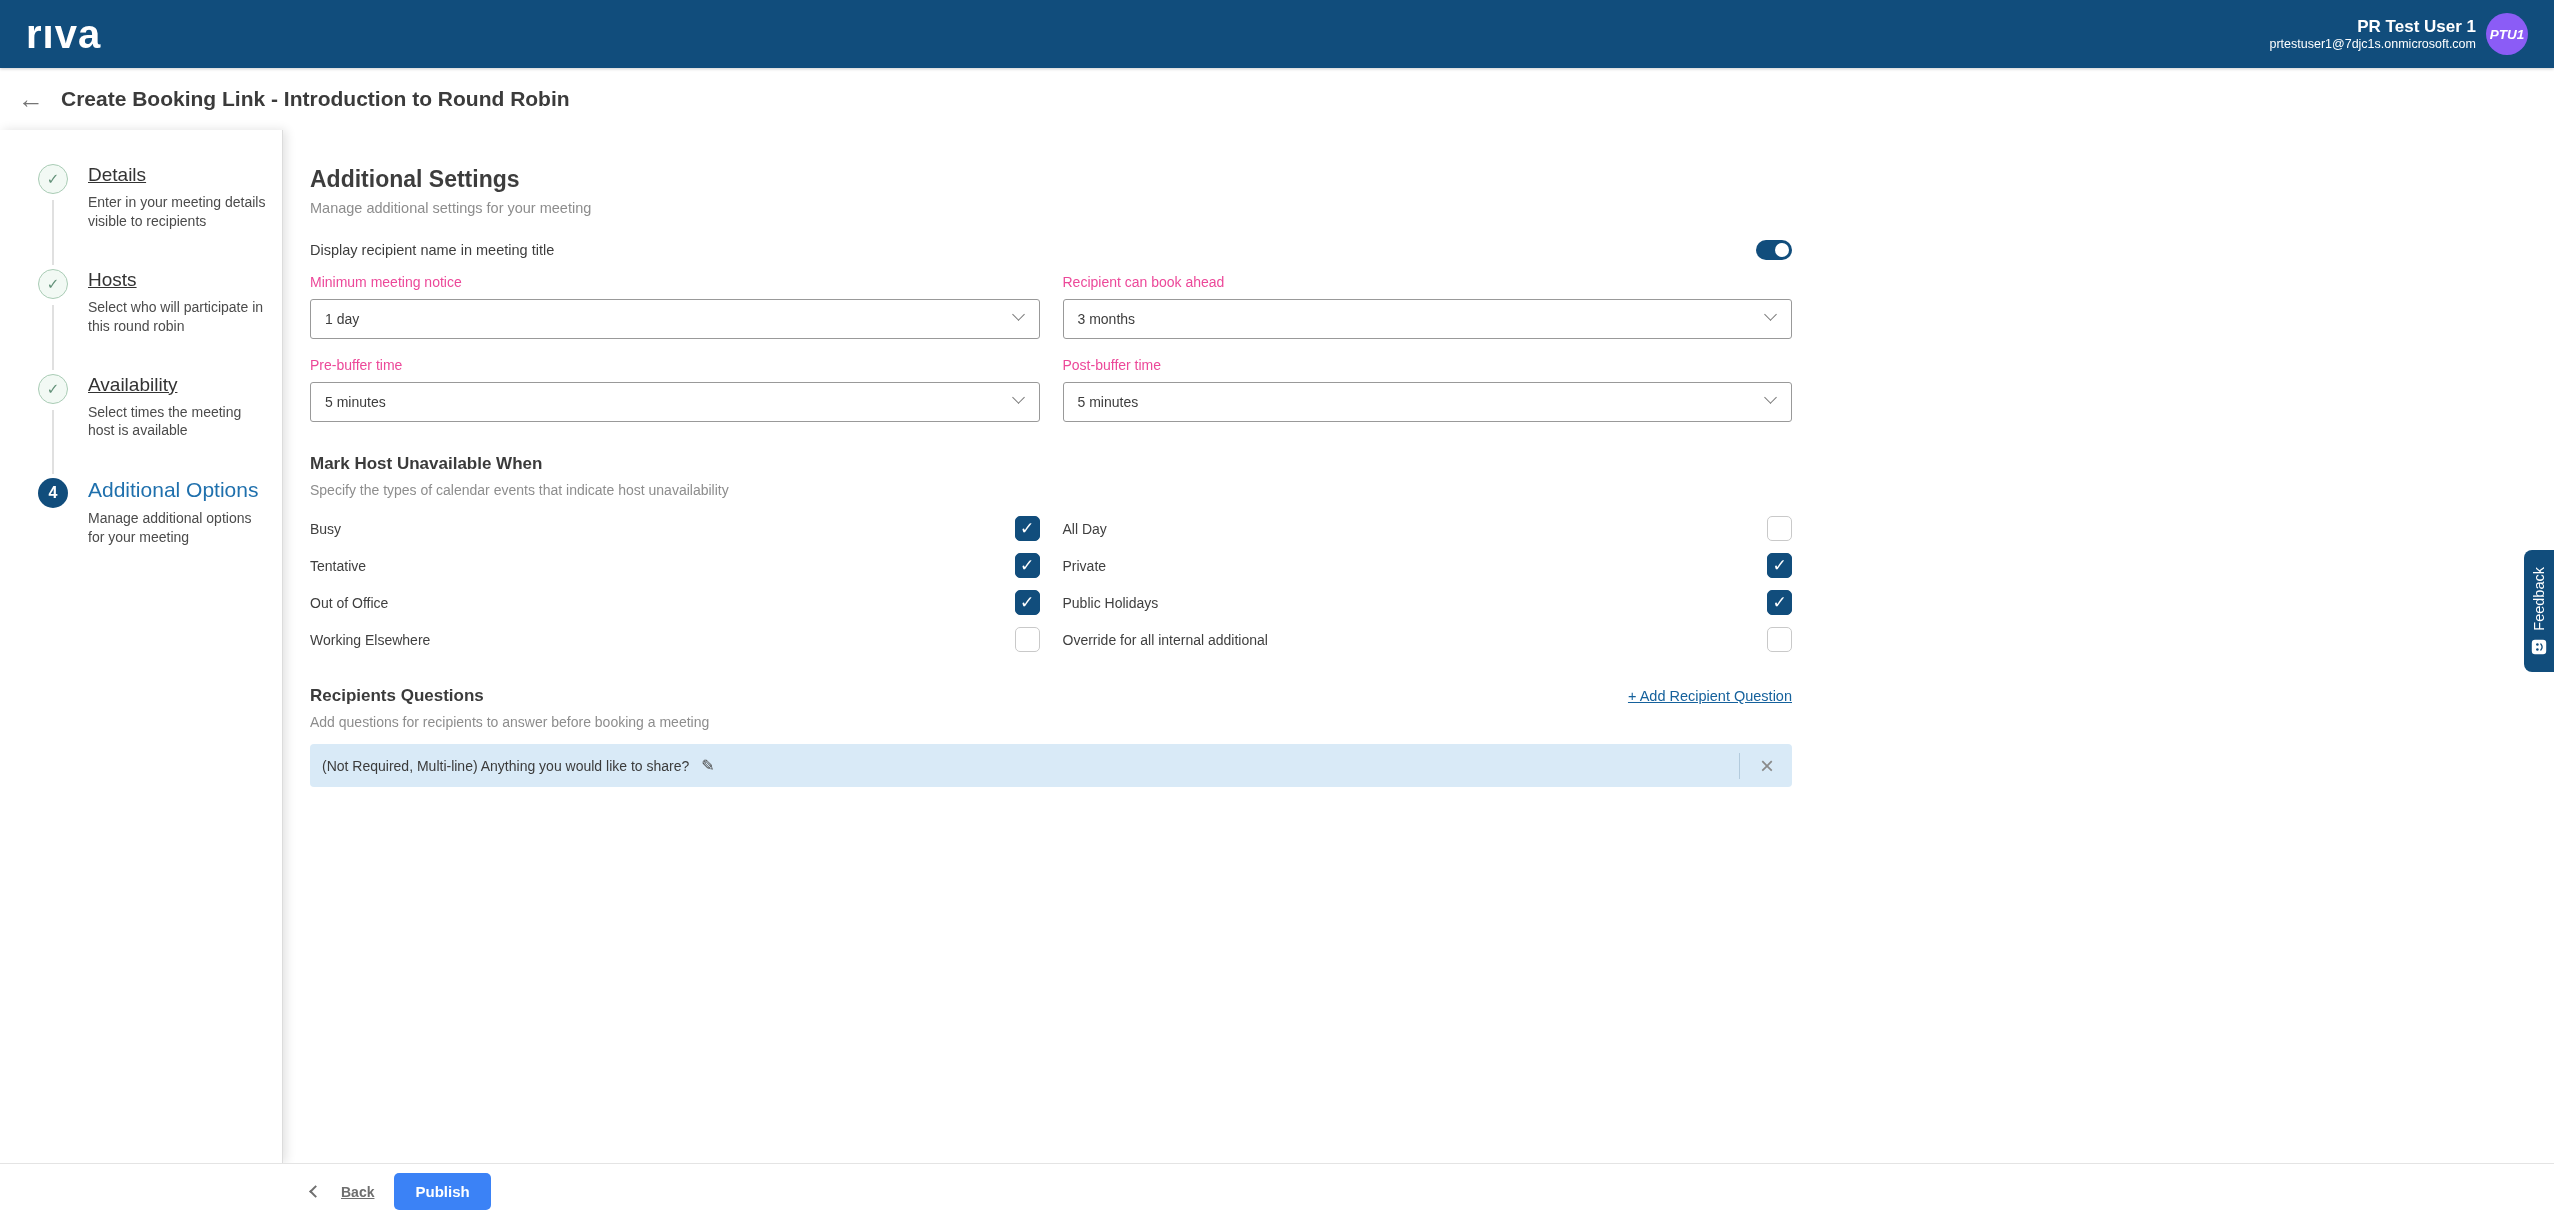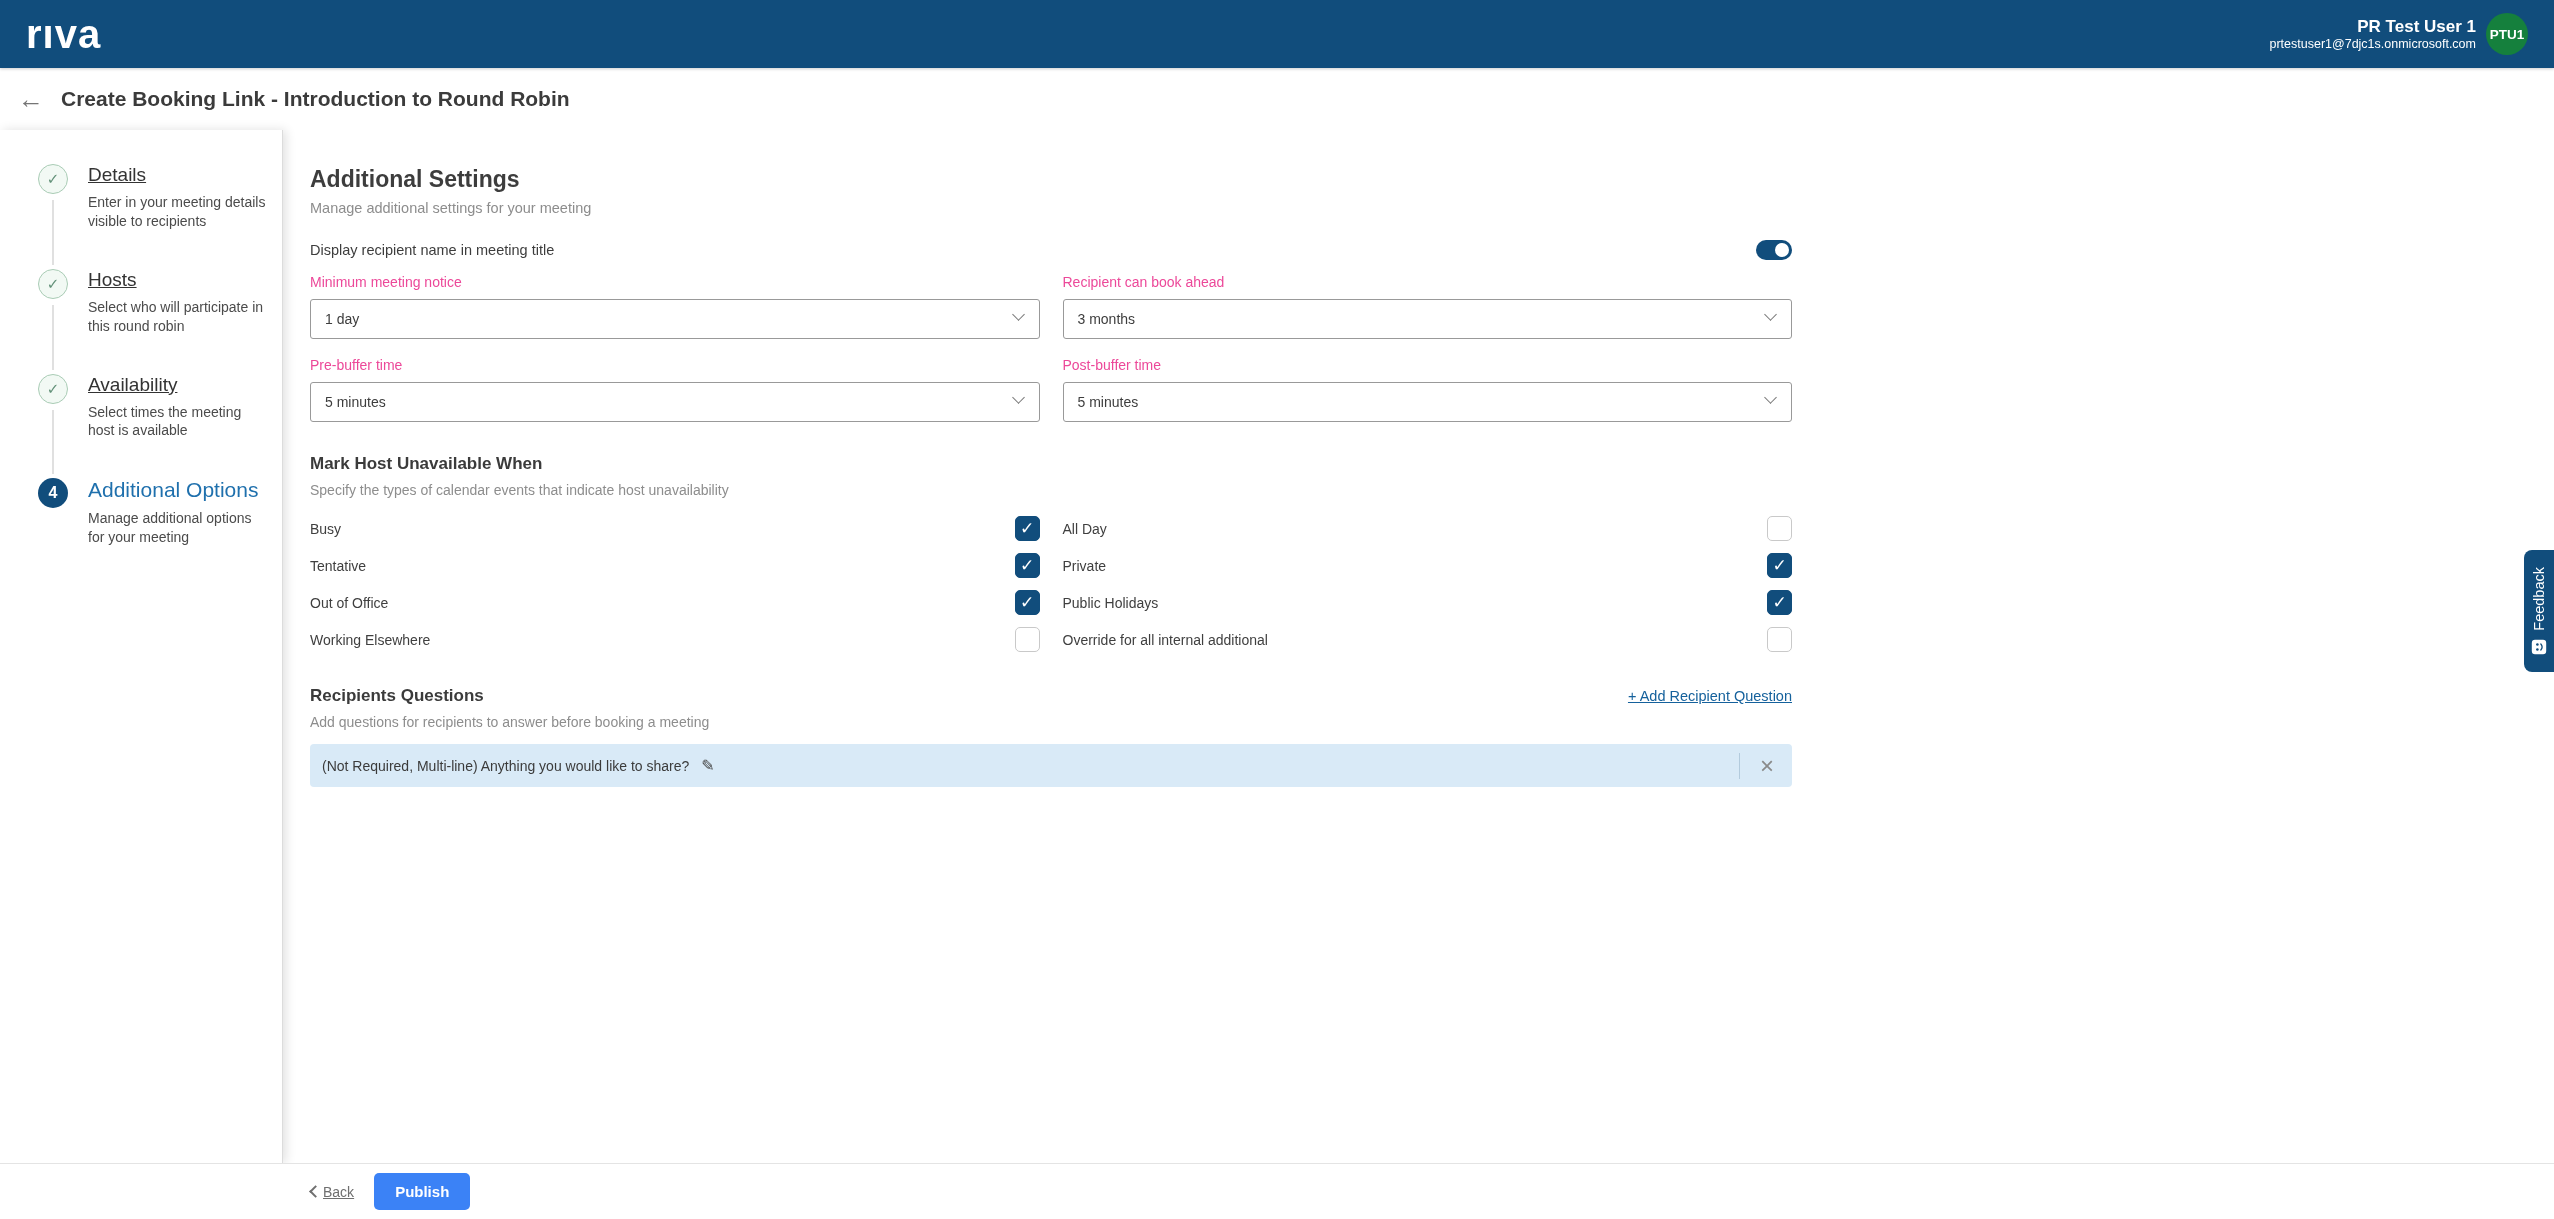--- a/index.html
+++ b/index.html
@@ -19,23 +19,23 @@
   .logo .i-stem { position:relative; }
   .logo .i-stem::after {
     content:""; position:absolute; left:2px; top:-30px; width:9px; height:9px;
     background:#dc6b43; border-radius:2px;
   }
   .user-area { margin-left:auto; display:flex; align-items:center; gap:10px; }
   .user-text { text-align:right; line-height:1.25; }
   .user-name { font-size:17px; font-weight:bold; }
   .user-email { font-size:12.5px; }
   .avatar {
-    width:42px; height:42px; border-radius:50%; background:#15803d;
+    width:42px; height:42px; border-radius:50%; background:#8b5cf6;
     display:flex; align-items:center; justify-content:center;
-    font-size:13.5px; font-weight:bold; color:#fff;
+    font-size:13.5px; font-weight:bold; color:#fff;font-style:italic;
   }
 
   
   .page-header { height:62px; display:flex; align-items:center; padding-left:18px; background:#fff; }
   .back-arrow { font-size:26px; color:#757575; margin-right:17px; cursor:pointer; line-height:1; }
   .page-title { font-size:21px; font-weight:bold; color:#3b3b3b; }
 
   
   .content-row { display:flex; height:1033px; }
 
@@ -111,21 +111,21 @@
   .pencil-btn { margin-left:12px; font-size:16px; color:#444; cursor:pointer; }
   .q-spacer { flex:1; }
   .q-divider { width:1px; height:26px; background:#b3cbdd; margin-right:14px; }
   .q-close { font-size:24px; color:#8a8a8a; cursor:pointer; line-height:1; padding:0 6px; }
 
   
   .footer {
     height:56px; border-top:1px solid #e4e4e4; background:#fff;
     display:flex; align-items:center; padding-left:311px; position:relative; z-index:3;
   }
-  .back-link { display:flex; align-items:center; gap:3px; color:#6f6f6f; font-size:14px; cursor:pointer; }
+  .back-link { display:flex; align-items:center; gap:21px; color:#6f6f6f; font-size:14px; cursor:pointer;font-weight:bold; }
   .chev-left { width:9px; height:9px; border-left:2px solid #6f6f6f; border-bottom:2px solid #6f6f6f; transform:rotate(45deg); }
   .back-text { text-decoration:underline; }
   .publish-btn {
     margin-left:20px; background:#3b82f6; color:#fff; font-size:15px; font-weight:bold;
     border:none; border-radius:5px; padding:10px 21px; cursor:pointer;
     font-family:"Liberation Sans","DejaVu Sans",sans-serif;
   }
 
   
   .feedback-tab {

